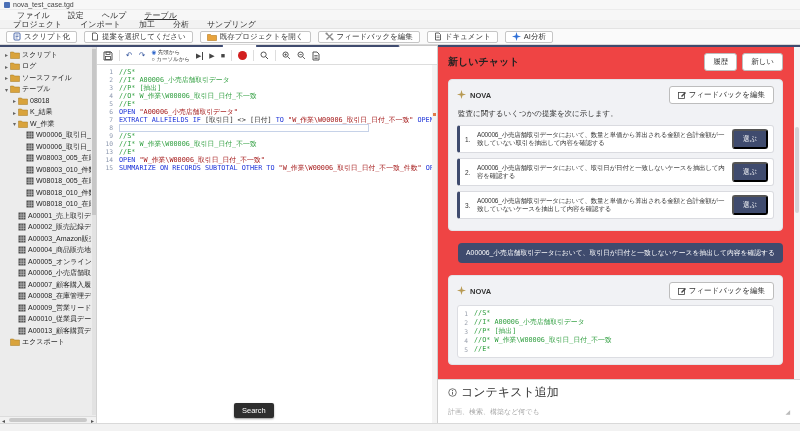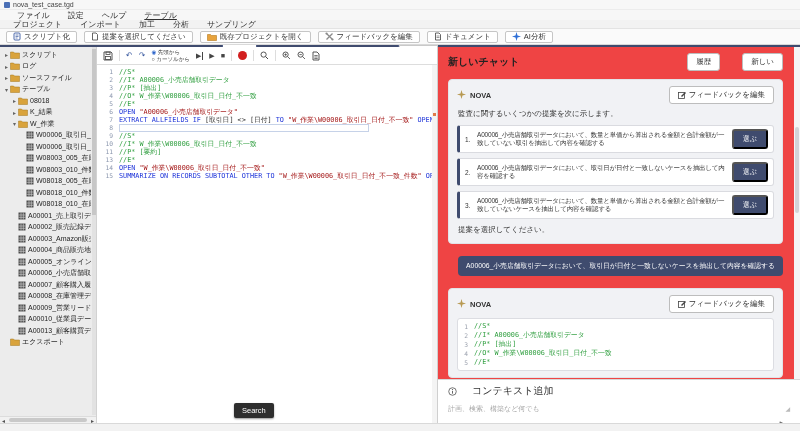--- a/index.html
+++ b/index.html
@@ -65,21 +65,21 @@
   .cline.cursor .ct { outline:1px solid #c6d2e8; outline-offset:-1px; min-width:250px; }
   .t-c { color:#2e9e3e; } .t-k { color:#2036d9; } .t-s { color:#a31515; } .t-f { color:#333; } .t-o { color:#333; }
   #ed-vscroll { position:absolute; top:18px; right:0; width:5px; bottom:0; background:#f4f4f4; }
   #ed-vscroll .mark { position:absolute; top:48px; left:1px; right:1px; height:3px; background:#e07a4a; }
 
   
   #ai { flex:1; background:#ef4444; position:relative; overflow:hidden; }
   #chat { position:absolute; top:0; left:0; right:7px; bottom:44px; overflow:hidden; padding:6px 10px 0 10px; }
   #chat-title-row { display:flex; align-items:center; margin-bottom:8px; }
   #chat-title { font-size:10px; font-weight:bold; color:#222; }
-  #chat-title-row .btns { margin-left:auto; display:flex; gap:22px; }
+  #chat-title-row .btns { margin-left:auto; display:flex; gap:5px; }
   .wbtn { border:1px solid #bdbdbd; background:#fff; border-radius:3px; font-size:7.5px; color:#333; padding:3px 8px; cursor:pointer; white-space:nowrap; display:flex; align-items:center; gap:3px; }
   .card { background:#f1f2f5; border:1px solid #e2e3e8; border-radius:4px; padding:6px 8px; margin-bottom:10px; }
   .card-head { display:flex; align-items:center; margin-bottom:5px; }
   .card-head .nm { font-size:7.5px; font-weight:bold; color:#333; margin-left:4px; }
   .card-head .fb { margin-left:auto;text-align:right; }
   .intro { font-size:7.5px; color:#333; margin:3px 0 6px 1px; }
   .sug { background:#fff; border:1px solid #dadbe0; border-left:3px solid #3f4b6e; border-radius:3px; display:flex; align-items:center; padding:3px 5px; margin-bottom:5px; }
   .sug .n { font-size:6.5px; color:#333; width:12px; flex:none; }
   .sug .tx { font-size:6.5px; color:#333; line-height:8.5px; flex:1; letter-spacing:-0.2px; }
   .navybtn { background:#3f4b6e; color:#fff; font-size:7px; border-radius:3px; padding:3px 9px; margin-left:6px; flex:none; cursor:pointer; }
@@ -90,21 +90,21 @@
   .tgd-head { background:#e7e8ec; display:flex; align-items:center; padding:3px 6px; }
   .tgd-head .tt { font-size:7.5px; font-weight:bold; color:#333; }
   .tgd-head .act { margin-left:auto; display:flex; gap:12px; font-size:7px; color:#333; }
   .tgd-head .act span { cursor:pointer; display:flex; align-items:center; gap:2px; }
   .tgd-body { padding:3px 4px; }
   .tgd .cline { height:9px; line-height:9px; }
   .tgd .cline .ln { width:12px; color:#9aa0ad; }
 
   
   #ai-input { position:absolute; left:0; right:0; bottom:0; height:44px; background:#fff; border-top:1px solid #d8d8d8; padding:4px 10px 3px 10px; }
-  #ctx-row { display:flex; align-items:center; gap:15px; font-size:10px; color:#333; cursor:pointer; }
+  #ctx-row { display:flex; align-items:center; gap:4px; font-size:12px; color:#333; cursor:pointer; }
   #ph { font-size:7px; color:#a9a9a9; margin-top:6px; position:relative; }
   #ph .grip { position:absolute; right:0; top:1px; color:#bbb; font-size:6px; }
   #model-row { display:flex; align-items:center; margin-top:7px; font-size:7px; color:#666; }
   #model-row .plus { margin-right:3px; color:#666; }
   #model-row .send { margin-left:auto; cursor:pointer; display:flex; }
   #chat-vscroll { position:absolute; top:0; right:0; width:6px; bottom:44px; background:#f5f5f6; }
   #chat-vscroll .thumb { position:absolute; top:24%; left:1px; right:1px; height:26%; background:#d3d4d8; border-radius:2px; }
 
   
   #statusbar { position:absolute; left:0; right:0; bottom:0; height:8px; background:#f2f2f2; border-top:1px solid #d9d9d9; }
@@ -590,24 +590,20 @@
         </div>
         <div class="cline">
           <span class="ln">9</span>
           <span class="ct"><span class="t-c">//S*</span></span>
         </div>
         <div class="cline">
           <span class="ln">10</span>
           <span class="ct"><span class="t-c">//I* W_作業\W00006_取引日_日付_不一致</span></span>
         </div>
         <div class="cline">
-          <span class="ln">11</span>
-          <span class="ct"><span class="t-c">//P* [要約]</span></span>
-        </div>
-        <div class="cline">
           <span class="ln">13</span>
           <span class="ct"><span class="t-c">//E*</span></span>
         </div>
         <div class="cline">
           <span class="ln">14</span>
           <span class="ct"><span class="t-k">OPEN </span><span class="t-s">"W_作業\W00006_取引日_日付_不一致"</span></span>
         </div>
         <div class="cline">
           <span class="ln">15</span>
           <span class="ct"><span class="t-k">SUMMARIZE ON RECORDS SUBTOTAL OTHER TO </span><span class="t-s">"W_作業\W00006_取引日_日付_不一致_件数"</span><span class="t-k"> OPEN</span></span>
@@ -655,21 +651,20 @@
               <span class="n">2.</span>
               <span class="tx">A00006_小売店舗取引データにおいて、取引日が日付と一致しないケースを抽出して内容を確認する</span>
               <button class="navybtn">選ぶ</button>
             </div>
             <div class="sug">
               <span class="n">3.</span>
               <span class="tx">A00006_小売店舗取引データにおいて、数量と単価から算出される金額と合計金額が一致していないケースを抽出して内容を確認する</span>
               <button class="navybtn">選ぶ</button>
             </div>
           </div>
-        <div class="footer-q">提案を選択してください。</div>
       </div>
 
       <div class="bubble-row">
         <div class="bubble">A00006_小売店舗取引データにおいて、取引日が日付と一致しないケースを抽出して内容を確認する</div>
       </div>
 
       <div class="card">
         <div class="card-head">
           <span>
             <svg width="9" height="9" viewBox="0 0 10 10">

